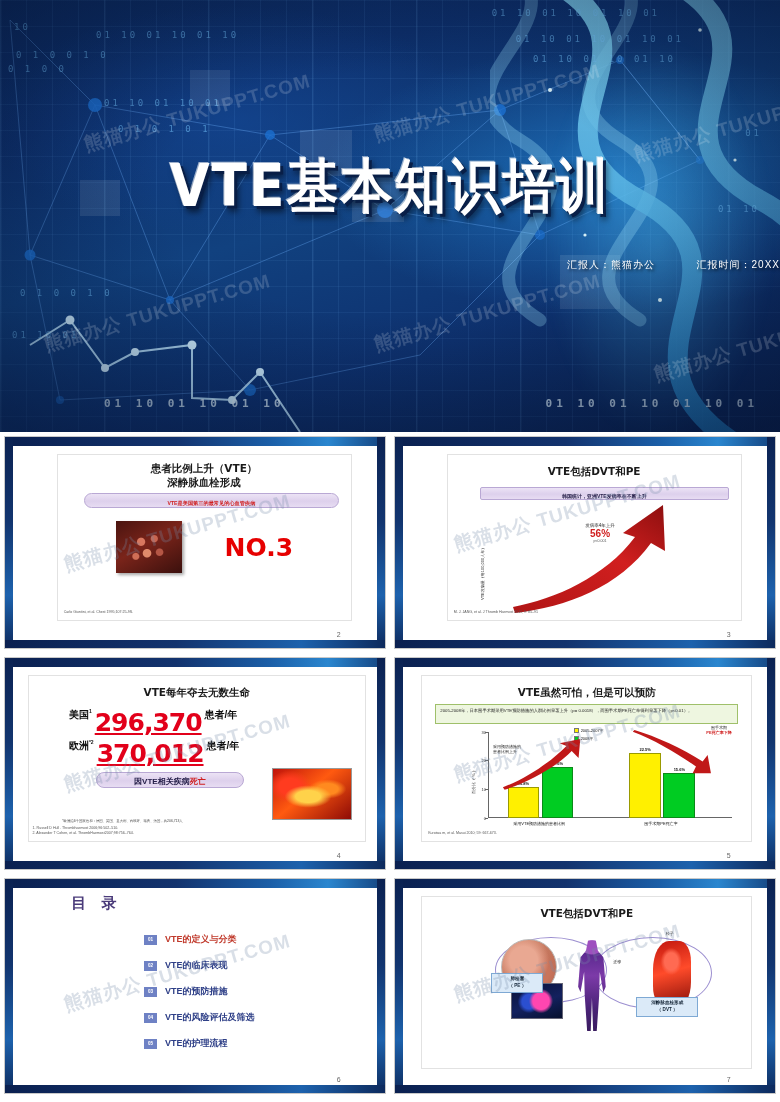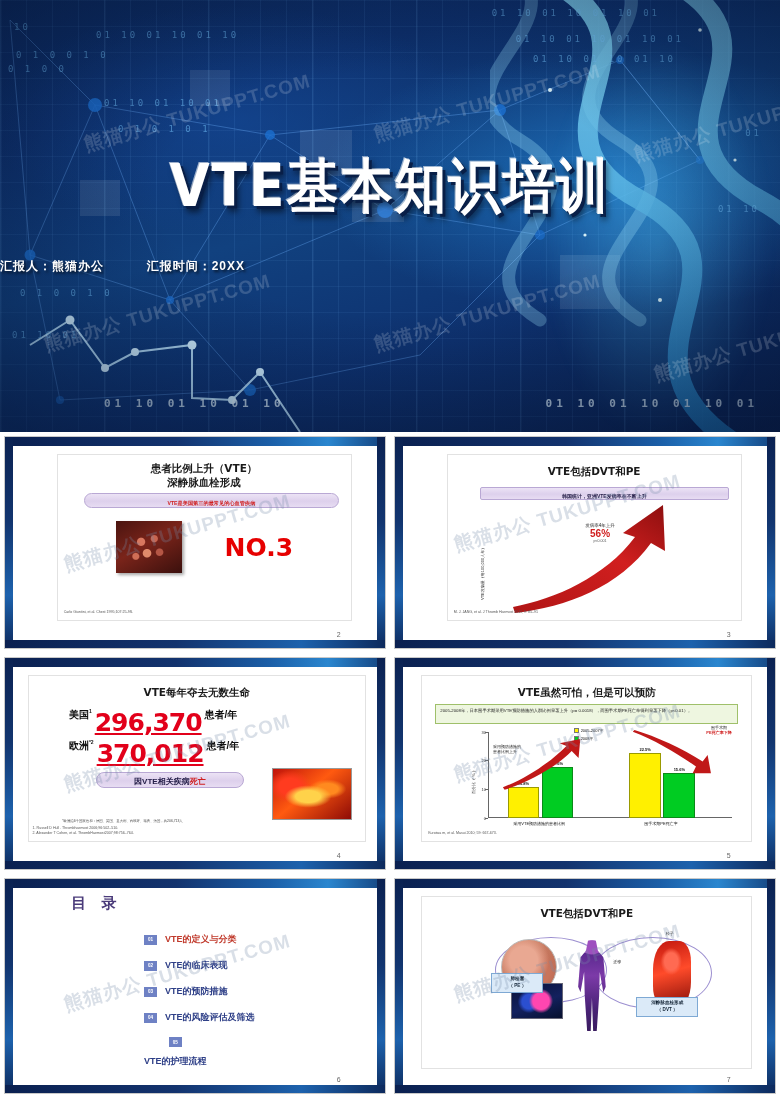--- a/index.html
+++ b/index.html
@@ -60,22 +60,22 @@
     font-size:52px; font-weight:bold; color:#ffffff;
     letter-spacing:2px;
     font-family:"DejaVu Sans","Liberation Sans",sans-serif;
     text-shadow:
        3px 3px 0 rgba(8,30,70,.95),
        4px 5px 6px rgba(0,0,0,.55),
       -1px -1px 0 rgba(255,255,255,.6);
     transform:scaleY(1.12);
   }
   .cover-sub{
-    position:absolute; left:0; right:0; top:258px; text-align:left;
-    font-size:12px; font-weight:bold; color:#ffffff; letter-spacing:1px;
+    position:absolute; left:0; right:0; top:258px; text-align:right;
+    font-size:10px; font-weight:normal; color:#ffffff; letter-spacing:1px;
     text-shadow:2px 2px 3px rgba(0,0,0,.7);
   }
   .cover-sub .gap{ display:inline-block; width:34px; }
 
   
   .wm{
     position:absolute; color:rgba(255,255,255,.17);
     font-size:19px; font-weight:bold; white-space:nowrap;
     transform:rotate(-16deg); letter-spacing:1px; pointer-events:none;
   }
@@ -583,21 +583,21 @@
             <span class="toclbl">VTE的临床表现</span>
           </div>
           <div class="tocrow" style="left:36%; top:97px;">
             <span class="tocnum">03</span>
             <span class="toclbl">VTE的预防措施</span>
           </div>
           <div class="tocrow" style="left:36%; top:123px;">
             <span class="tocnum">04</span>
             <span class="toclbl">VTE的风险评估及筛选</span>
           </div>
-          <div class="tocrow" style="left:36%; top:149px;flex-direction:column;">
+          <div class="tocrow" style="left:36%; top:149px;">
             <span class="tocnum">05</span>
             <span class="toclbl">VTE的护理流程</span>
           </div>
         </div>
         <div class="pgnum">6</div>
       </div>
     </div>
   </div>
 
   <div class="cell">

